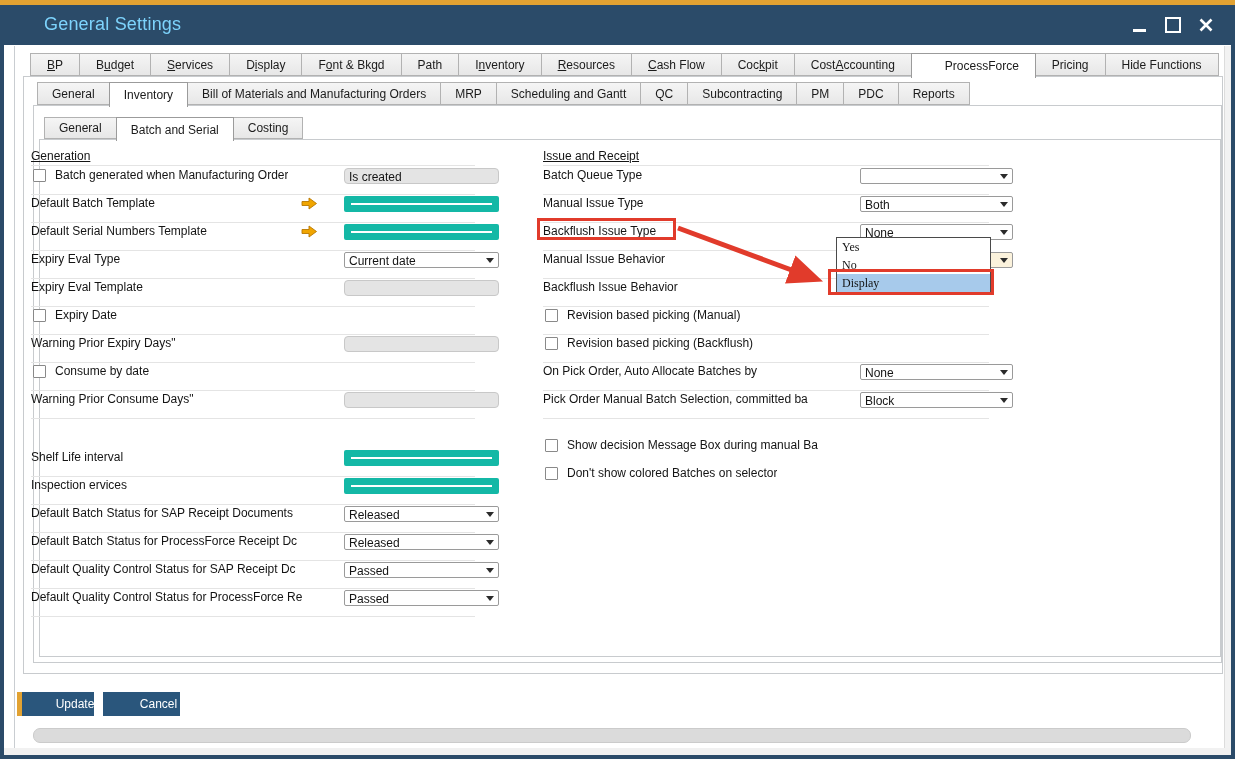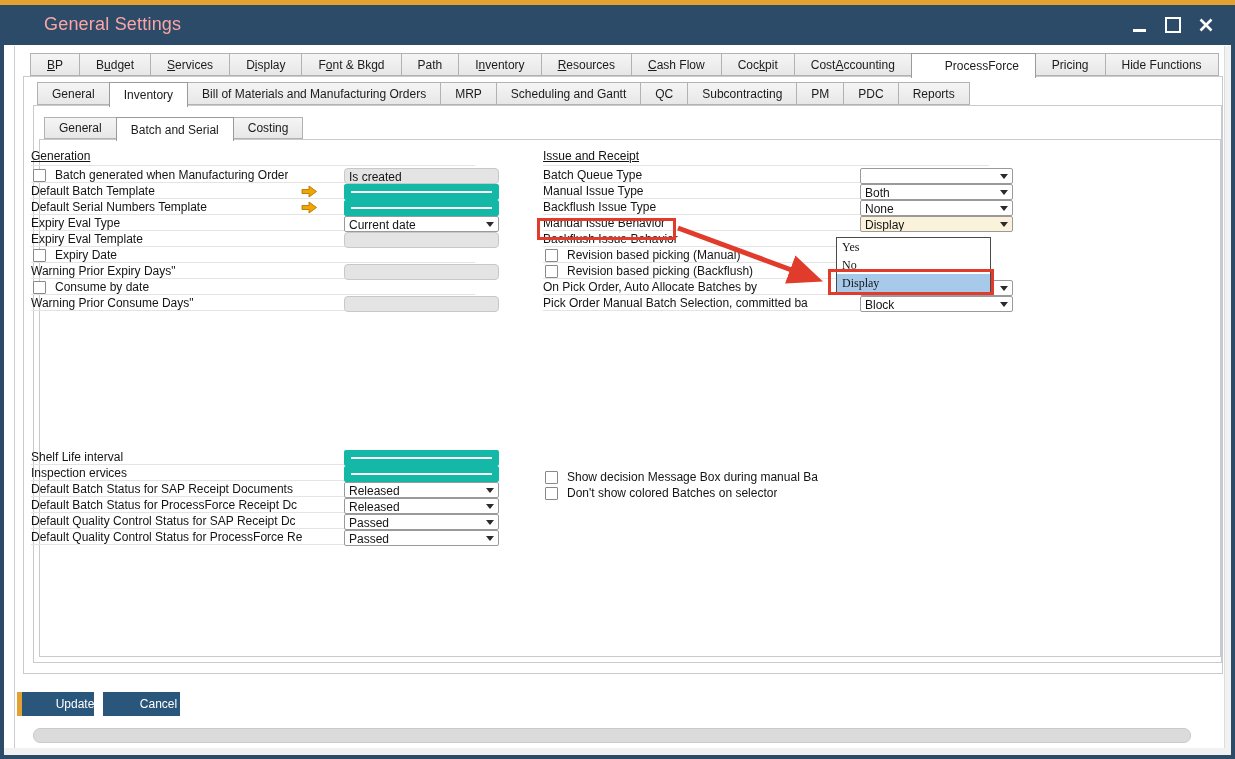--- a/index.html
+++ b/index.html
@@ -2,21 +2,21 @@
 <html><head>
 <meta charset="utf-8">
 <style>
   * { margin:0; padding:0; box-sizing:border-box; }
   html,body { width:1235px; height:759px; }
   body { font-family:"Liberation Sans", sans-serif; font-size:12px; color:#141414; }
 
   .window { position:relative; width:1235px; height:759px; background:#2B4B69; overflow:hidden; }
   .top-strip { position:absolute; left:0; top:0; width:1235px; height:5px; background:#E2A232; }
   .titlebar { position:absolute; left:0; top:5px; width:1235px; height:40px; }
-  .title { position:absolute; left:44px; top:9px; font-size:18px; color:#fca5a5; letter-spacing:.2px; }
+  .title { position:absolute; left:44px; top:9px; font-size:18px; color:#7dd3fc; letter-spacing:.2px; }
   .win-controls { position:absolute; right:20px; top:0; height:40px; display:flex; align-items:center; gap:15px; }
   .win-btn { width:18px; height:18px; display:flex; align-items:center; justify-content:center; cursor:default; }
 
   .content { position:absolute; left:4px; top:45px; width:1227px; height:710px; background:#FFFFFF; overflow:hidden; }
 
   .edge-line-left { position:absolute; left:10px; top:1px; width:1px; height:702px; background:#C9CDD1; }
   .v-gutter { position:absolute; left:1220px; top:1px; width:7px; height:702px; background:#F2F2F2; border-left:1px solid #DCDCDC; }
   .bottom-strip { position:absolute; left:0; top:703px; width:1227px; height:7px; background:#F1F1F1; }
 
   .panel { position:absolute; border:1px solid #C8CBCE; background:transparent; }
@@ -36,23 +36,23 @@
   .tab u { text-decoration:underline; }
 
   .sec-heading { position:absolute; height:17px; line-height:15px; text-decoration:underline; border-bottom:1px solid #E4E4E4; }
   #heading-generation { left:27px; top:104px; width:444px; }
   #heading-issue { left:539px; top:104px; width:446px; }
 
   .rows { position:absolute; }
   #rows-generation { left:27px; top:122px; width:444px; }
   #rows-issue { left:539px; top:122px; width:446px; }
   #rows-bottom-left { left:27px; top:404px; width:444px; }
-  #rows-bottom-right { left:539px; top:424px; width:446px; }
-
-  .form-row { position:relative; height:16px; border-bottom:1px solid #E4E4E4; }
+  #rows-bottom-right { left:539px; top:392px; width:446px; }
+
+  .form-row { position:relative; height:28px; border-bottom:1px solid #E4E4E4; }
   .no-divider .form-row { border-bottom:none; }
   .lbl { position:absolute; left:0; top:0; line-height:17px; white-space:nowrap; overflow:hidden; max-width:280px; }
   .cb ~ .lbl { left:24px; }
   .cb { position:absolute; left:2px; top:2px; width:13px; height:13px; background:#FFFFFF; border:1px solid #898989; border-radius:1px; }
   .link-arrow { position:absolute; left:270px; top:2px; width:17px; height:13px; }
 
   .fld { position:absolute; top:1px; height:16px; line-height:14px; padding:1px 0 0 4px; white-space:nowrap; overflow:hidden;margin-left:24px; }
   .col-left .fld { left:289px; width:155px; }
   .col-right .fld { left:293px; width:153px; }
   .fld.input { background:#FFFFFF; border:7px solid #14b8a6; border-radius:2px; }

